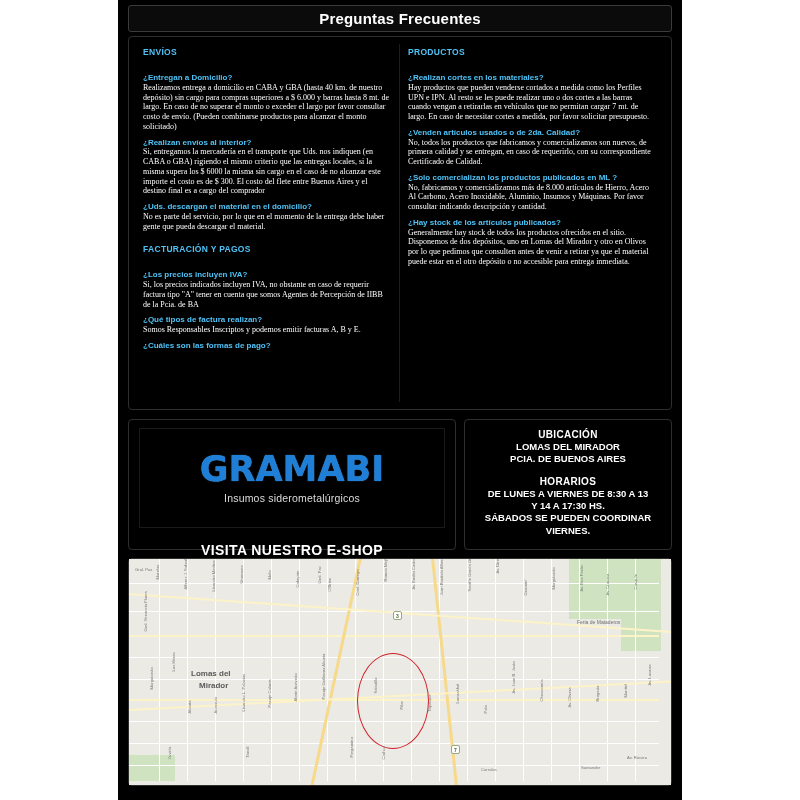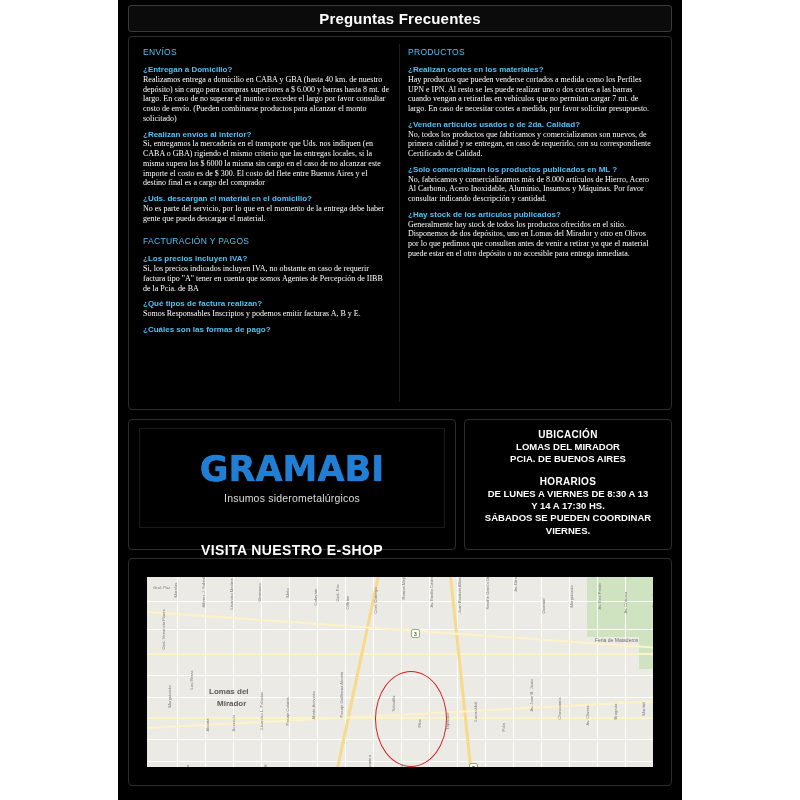--- a/index.html
+++ b/index.html
@@ -48,33 +48,33 @@
     display: flex;
   }
   .faq-col {
     width: 50%;
     padding: 8px 10px 6px 14px;
   }
   .faq-col.right { padding-left: 8px; padding-right: 14px; }
   .section-title {
     color: #4fc3f7;
     font-size: 8.5px;
-    font-weight: normal;
+    font-weight: bold;
     letter-spacing: .3px;
     margin: 2px 0 5px 0;
   }
   .section-title.sep { margin-top: 13px; }
   .q {
     color: #4fc3f7;
     font-size: 8px;
     font-weight: bold;
     line-height: 1.22;
     margin: 6px 0 0 0;
   }
-  .q.first { margin-top: 8px; }
+  .q.first { margin-top: 16px; }
   .a {
     color: #ffffff;
     font-size: 8px;
     line-height: 1.22;
     margin: 0 0 0 0;
     font-family: Liberation Serif, serif;
   }
   .divider-v {
     position: absolute;
     left: 399px; top: 44px;
@@ -147,21 +147,21 @@
   }
   .info-head.spaced { margin-top: 9px; }
   
   .map-panel {
     position: absolute;
     left: 128px; top: 558px;
     width: 544px; height: 228px;
     background: #000000;
     border: 1px solid #2e2e2e;
     border-radius: 4px;
-    padding: 18px;
+    padding: 0;
   }
   .map {
     position: relative;
     width: 100%; height: 100%;
     background: #eceae4;
     overflow: hidden;
   }
   .map-green {
     position: absolute;
     background: #cfe3c0;

